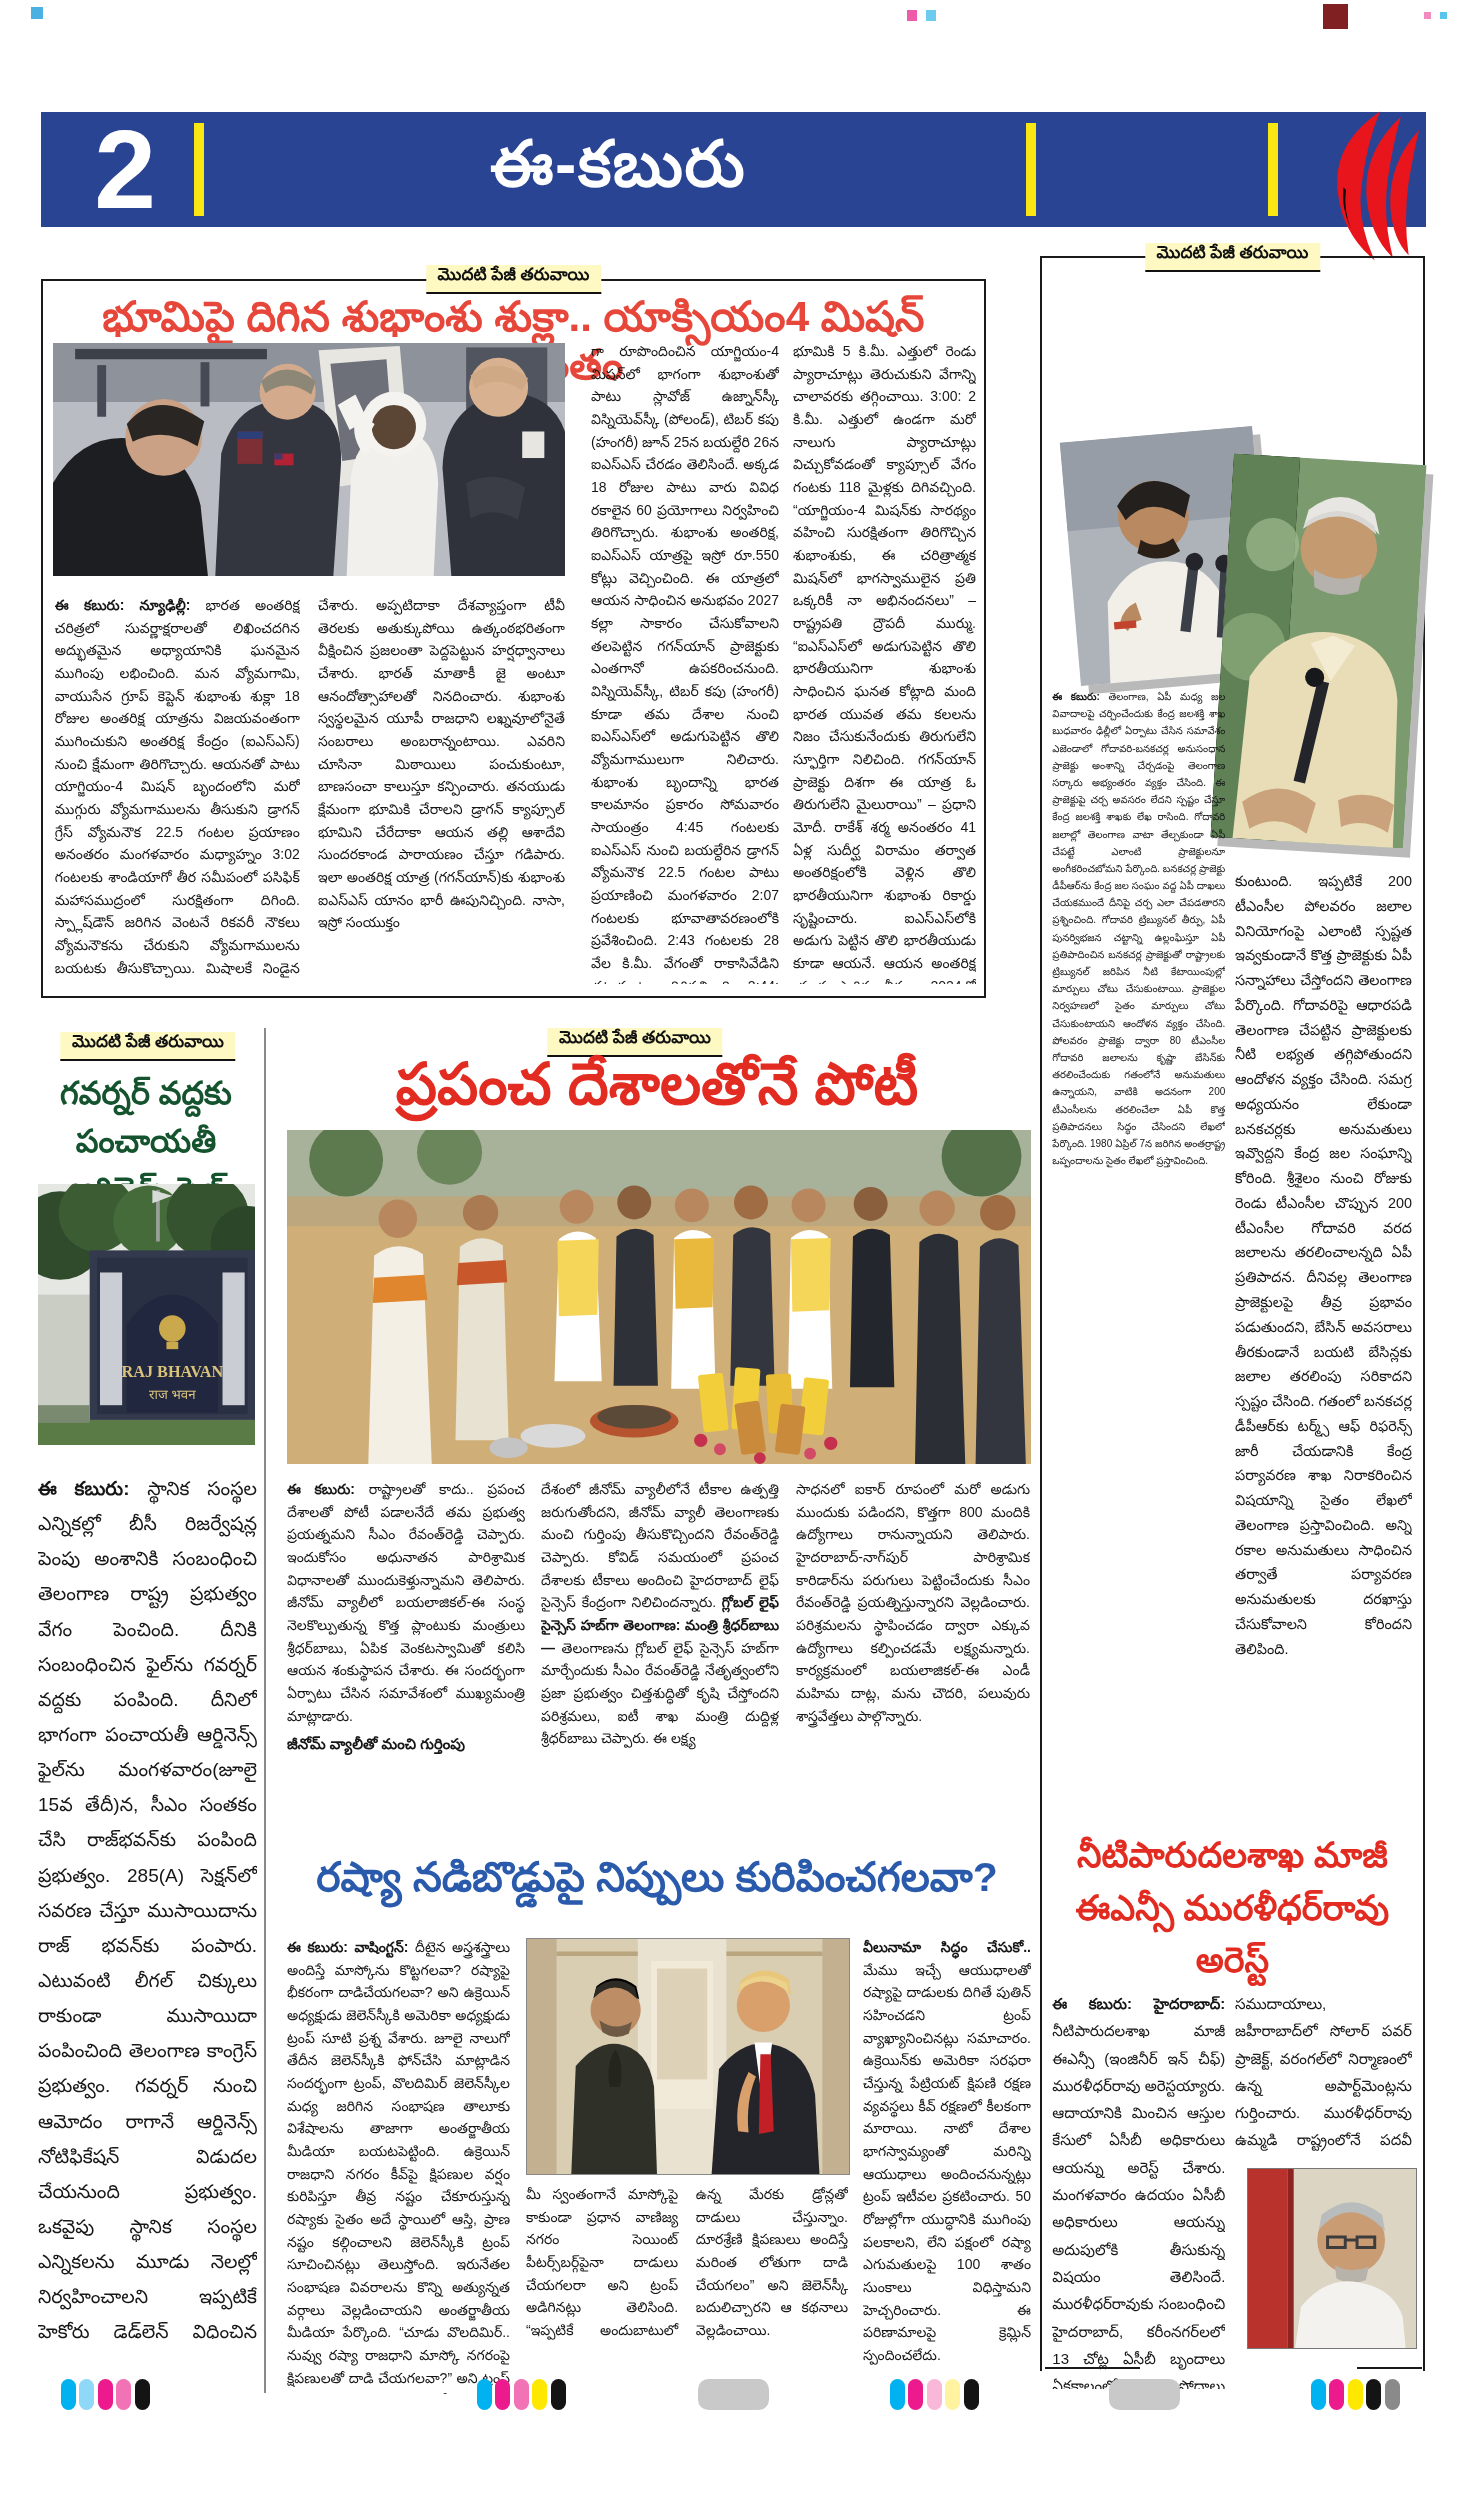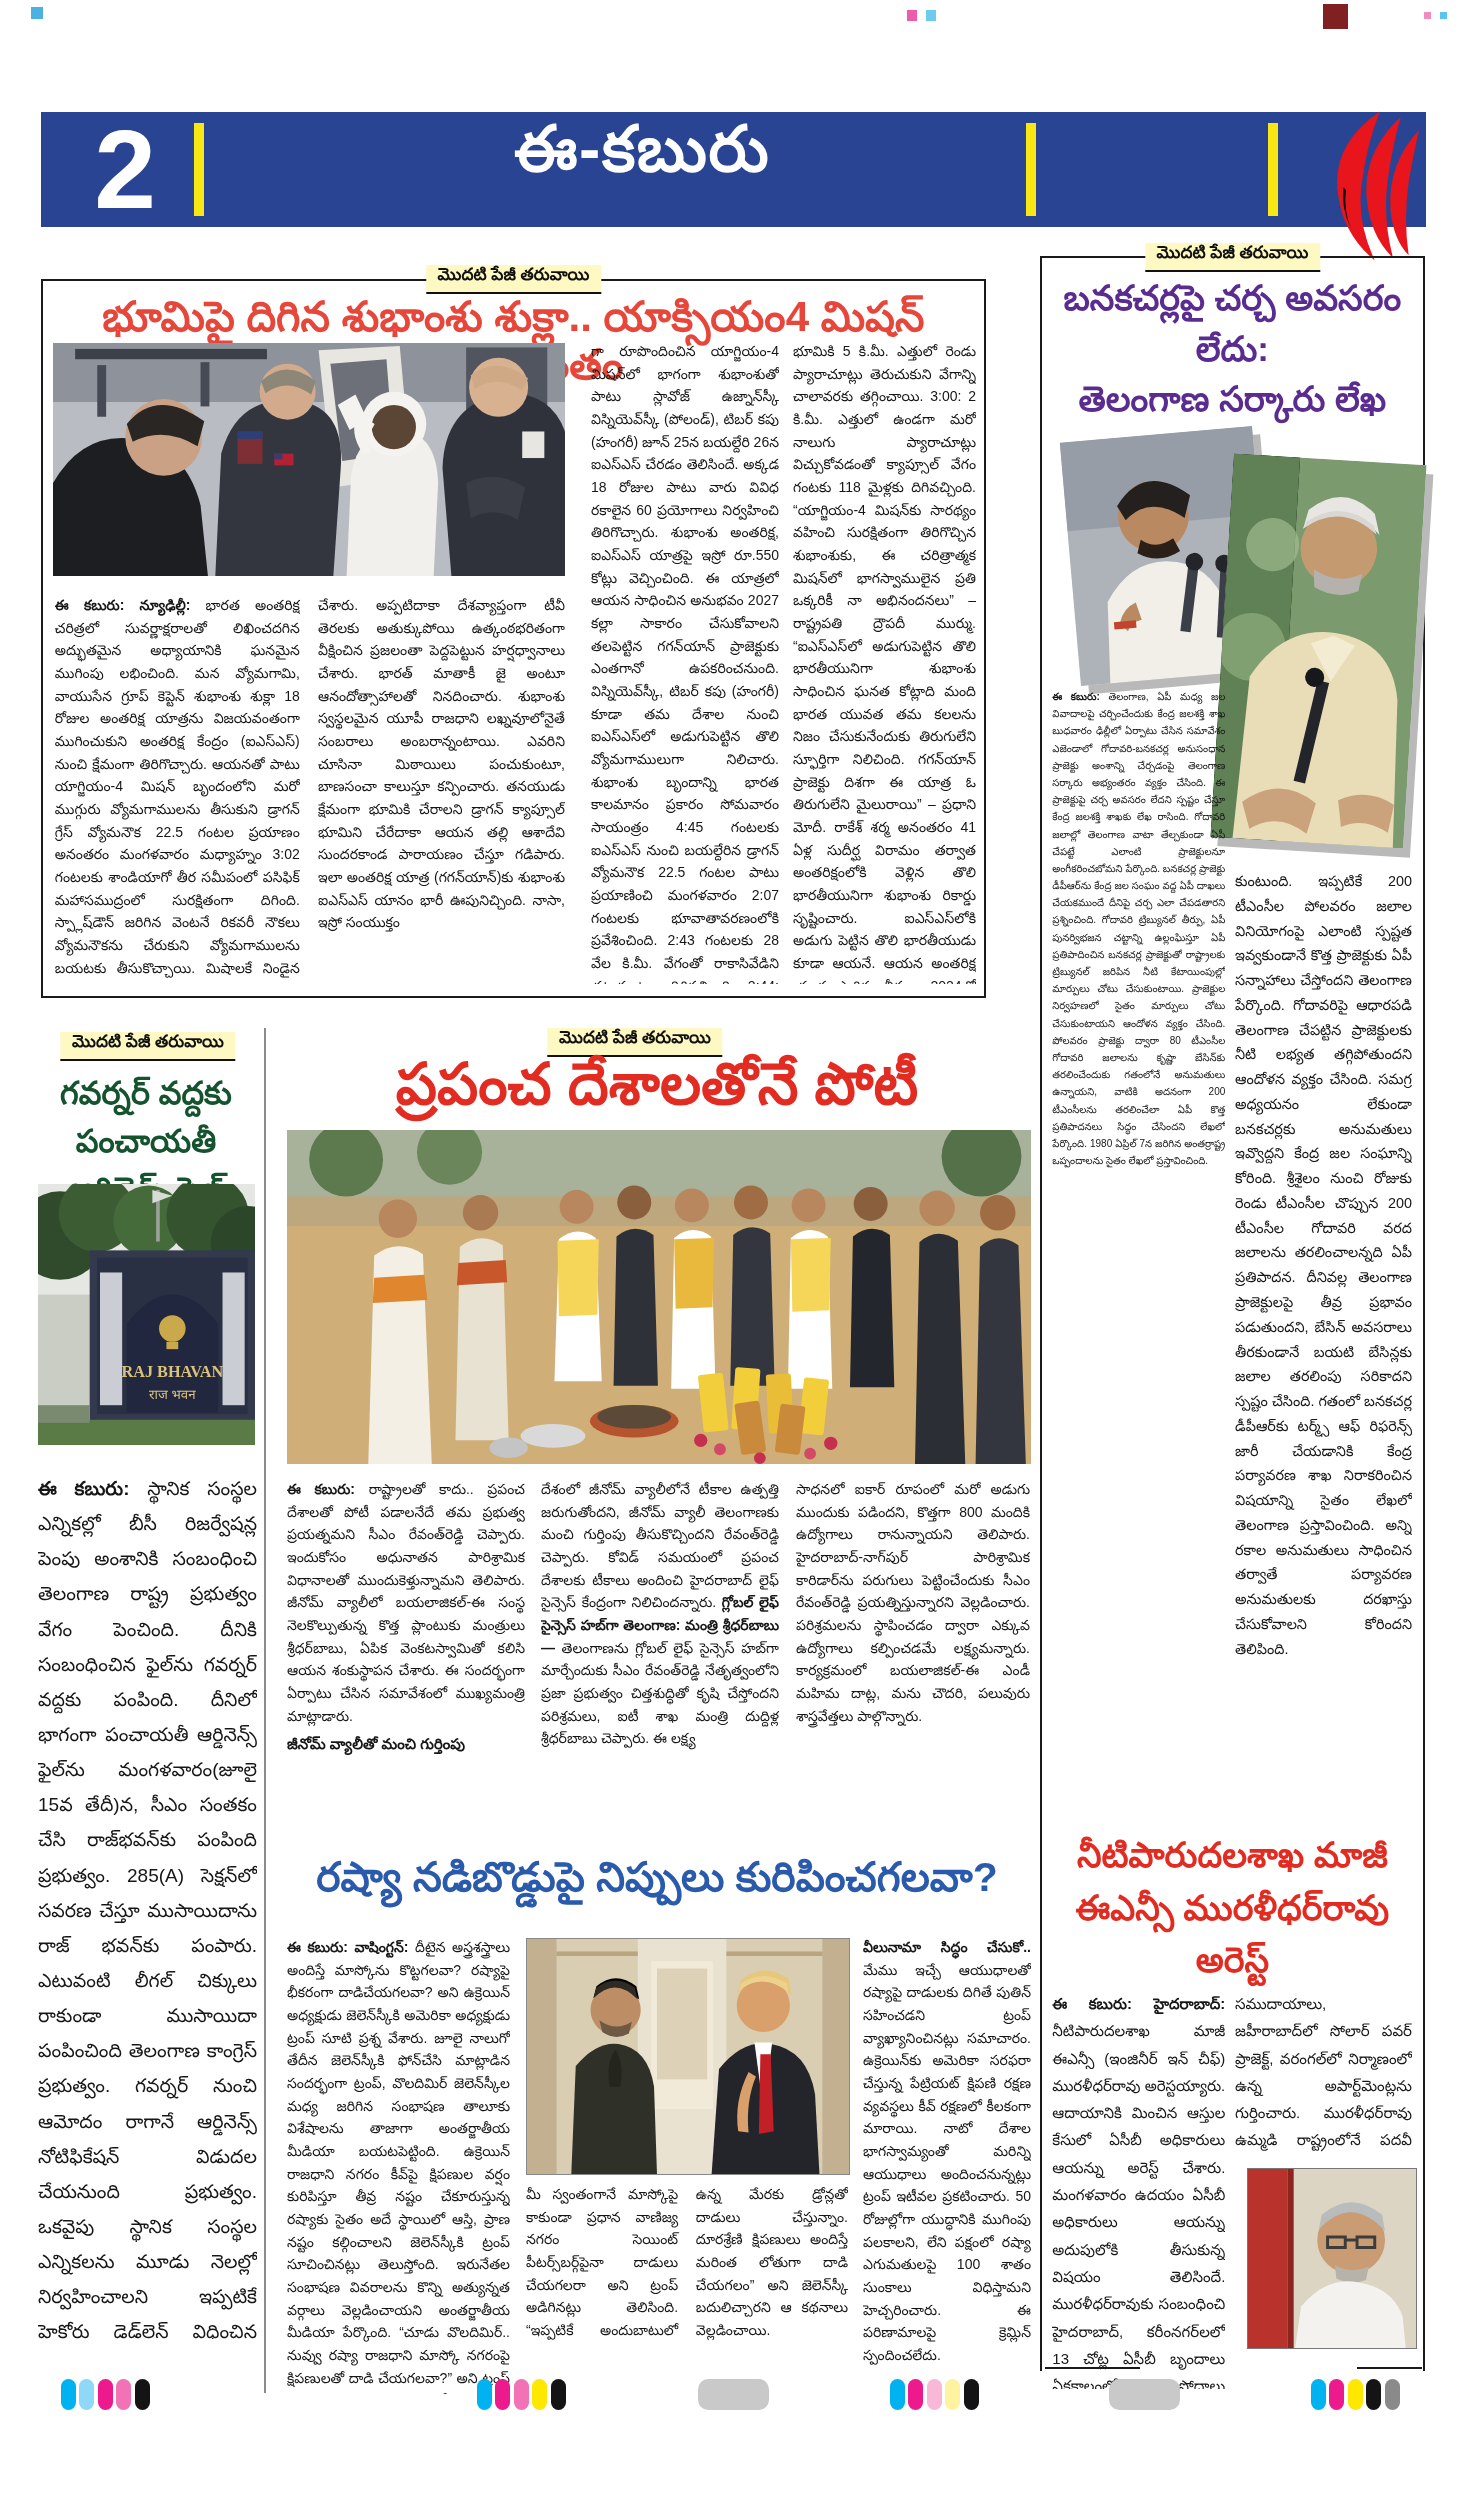--- a/index.html
+++ b/index.html
@@ -4,22 +4,22 @@
 <style>
   html,body{margin:0;padding:0;background:#ffffff;}
   #page{position:relative;width:1466px;height:2512px;background:#fff;
         font-family:"Liberation Sans","DejaVu Sans",sans-serif;color:#191919;overflow:hidden;}
   .abs{position:absolute;}
   
   .header-bar{left:41px;top:112px;width:1385px;height:115px;background:#2a4494;}
   .pagenum{left:55px;top:108px;width:140px;height:124px;color:#fff;font-size:111px;font-weight:800;
            display:flex;align-items:center;justify-content:center;line-height:1;}
   .ybar{width:9.6px;height:93px;top:123px;background:#f8e713;}
-  .masthead{left:41px;top:111px;width:1154px;text-align:center;color:#fff;
-            font-size:64px;font-weight:800;letter-spacing:1.5px;line-height:1.2;margin-left:24px;}
+  .masthead{left:41px;top:126px;width:1154px;text-align:center;color:#fff;
+            font-size:64px;font-weight:800;letter-spacing:1.5px;line-height:1.2;}
   .dateblock{left:1040px;top:124px;width:222px;text-align:center;color:#fff;}
   .dateblock .d1{font-size:31px;font-weight:800;line-height:1.1;}
   .dateblock .d2{font-size:23.6px;font-weight:600;line-height:1.35;margin-top:3px;}
   .dateblock .d3{font-size:28px;font-weight:800;line-height:1.2;margin-top:1.5px;}
   
   .contlabel{background:#fef9c3;font-size:17px;font-weight:800;color:#111;
              border-bottom:2.2px solid #111;padding:0 11.8px 3.7px 11.8px;white-space:nowrap;}
   .box{border:2.2px solid #1a1a1a;background:#fff;}
   .bodytext{font-size:14px;line-height:1.62;text-align:justify;color:#161616;overflow:hidden;}
   .bodytext b{font-weight:800;}
@@ -120,24 +120,20 @@
       <span>గా రూపొందించిన యాగ్జియం-4 మిషన్‌లో భాగంగా శుభాంశుతో పాటు స్లావోజ్ ఉజ్నాన్‌స్కీ విస్నియెవ్‌స్కీ (పోలండ్), టిబర్ కపు (హంగరీ) జూన్ 25న బయల్దేరి 26న ఐఎస్ఎస్ చేరడం తెలిసిందే. అక్కడ 18 రోజుల పాటు వారు వివిధ రకాలైన 60 ప్రయోగాలు నిర్వహించి తిరిగొచ్చారు. శుభాంశు అంతరిక్ష, ఐఎస్ఎస్ యాత్రపై ఇస్రో రూ.550 కోట్లు వెచ్చించింది. ఈ యాత్రలో ఆయన సాధించిన అనుభవం 2027 కల్లా సాకారం చేసుకోవాలని తలపెట్టిన గగన్‌యాన్ ప్రాజెక్టుకు ఎంతగానో ఉపకరించనుంది. విస్నియెవ్‌స్కీ, టిబర్ కపు (హంగరీ) కూడా తమ దేశాల నుంచి ఐఎస్ఎస్‌లో అడుగుపెట్టిన తొలి వ్యోమగాములుగా నిలిచారు. శుభాంశు బృందాన్ని భారత కాలమానం ప్రకారం సోమవారం సాయంత్రం 4:45 గంటలకు ఐఎస్ఎస్ నుంచి బయల్దేరిన డ్రాగన్ వ్యోమనౌక 22.5 గంటల పాటు ప్రయాణించి మంగళవారం 2:07 గంటలకు భూవాతావరణంలోకి ప్రవేశించింది. 2:43 గంటలకు 28 వేల కి.మీ. వేగంతో రాకాసివేడిని తట్టుకుంటూ దిగివచ్చింది. 2:44: పసిఫిక్‌పై 1,900 కి.మీ. ఎత్తుకు చేరింది. 1,600 డిగ్రీల ఉష్ణోగ్రతను హీట్ షీల్డ్ తట్టుకుంది.</span>
     </div>
     <div class="abs bodytext" style="left:750px;top:59px;width:183px;height:644px;">
       <span>భూమికి 5 కి.మీ. ఎత్తులో రెండు ప్యారాచూట్లు తెరుచుకుని వేగాన్ని చాలావరకు తగ్గించాయి. 3:00: 2 కి.మీ. ఎత్తులో ఉండగా మరో నాలుగు ప్యారాచూట్లు విచ్చుకోవడంతో క్యాప్సూల్ వేగం గంటకు 118 మైళ్లకు దిగివచ్చింది. “యాగ్జియం-4 మిషన్‌కు సారథ్యం వహించి సురక్షితంగా తిరిగొచ్చిన శుభాంశుకు, ఈ చరిత్రాత్మక మిషన్‌లో భాగస్వాములైన ప్రతి ఒక్కరికీ నా అభినందనలు” – రాష్ట్రపతి ద్రౌపదీ ముర్ము. “ఐఎస్ఎస్‌లో అడుగుపెట్టిన తొలి భారతీయునిగా శుభాంశు సాధించిన ఘనత కోట్లాది మంది భారత యువత తమ కలలను నిజం చేసుకునేందుకు తిరుగులేని స్ఫూర్తిగా నిలిచింది. గగన్‌యాన్ ప్రాజెక్టు దిశగా ఈ యాత్ర ఓ తిరుగులేని మైలురాయి” – ప్రధాని మోదీ. రాకేశ్ శర్మ అనంతరం 41 ఏళ్ల సుదీర్ఘ విరామం తర్వాత అంతరిక్షంలోకి వెళ్లిన తొలి భారతీయునిగా శుభాంశు రికార్డు సృష్టించారు. ఐఎస్ఎస్‌లోకి అడుగు పెట్టిన తొలి భారతీయుడు కూడా ఆయనే. ఆయన అంతరిక్ష యాత్ర సాగిన తీరు... 2024లో యాగ్జియం-4 వాణిజ్య మిషన్‌ను ఇస్రో, నాసా సంయుక్తంగా ప్రకటించాయి. 2025 మిషన్‌కు ముహూర్తం ఖరారైంది. జూన్ 25న స్పేస్ ఎక్స్ ఫాల్కన్-9 రాకెట్ ద్వారా బృందం బయల్దేరింది.</span>
     </div>
   </div>
 
   <div class="abs" style="left:1040px;top:256px;width:381px;height:2113px;border-top:2.2px solid #1a1a1a;border-left:2.2px solid #1a1a1a;border-right:2.2px solid #1a1a1a;">
     <div class="abs contlabel" style="left:50%;top:-14.8px;transform:translateX(-50%);">మొదటి పేజీ తరువాయి</div>
 
-    <div class="abs h-purple" style="left:5.9px;top:14.8px;width:369px;font-size:35px;">
-      <div>బనకచర్లపై చర్చ అవసరం లేదు:</div>
-      <div>తెలంగాణ సర్కారు లేఖ</div>
-    </div>
 
     <div class="abs photo tilt" style="left:28px;top:176px;width:193px;height:244px;transform:rotate(-5deg);">
       <svg width="193" height="244" viewBox="0 0 262 330" preserveAspectRatio="none">
         <rect width="262" height="330" fill="#aeb3ba"></rect>
         <rect width="262" height="120" fill="#979da6"></rect>
         <circle cx="118" cy="110" r="48" fill="#b98a62"></circle>
         <path d="M70 92 Q112 36 170 86 L160 116 Q116 80 80 112 Z" fill="#23201e"></path>
         <path d="M98 140 Q118 156 142 142 L150 160 Q120 176 92 158 Z" fill="#2a2018"></path>
         <path d="M40 330 L46 220 Q80 168 130 172 Q190 178 206 240 L210 330 Z" fill="#f2efe8"></path>
         <rect x="150" y="180" width="14" height="90" fill="#3a3f48" transform="rotate(12 157 225)"></rect>

